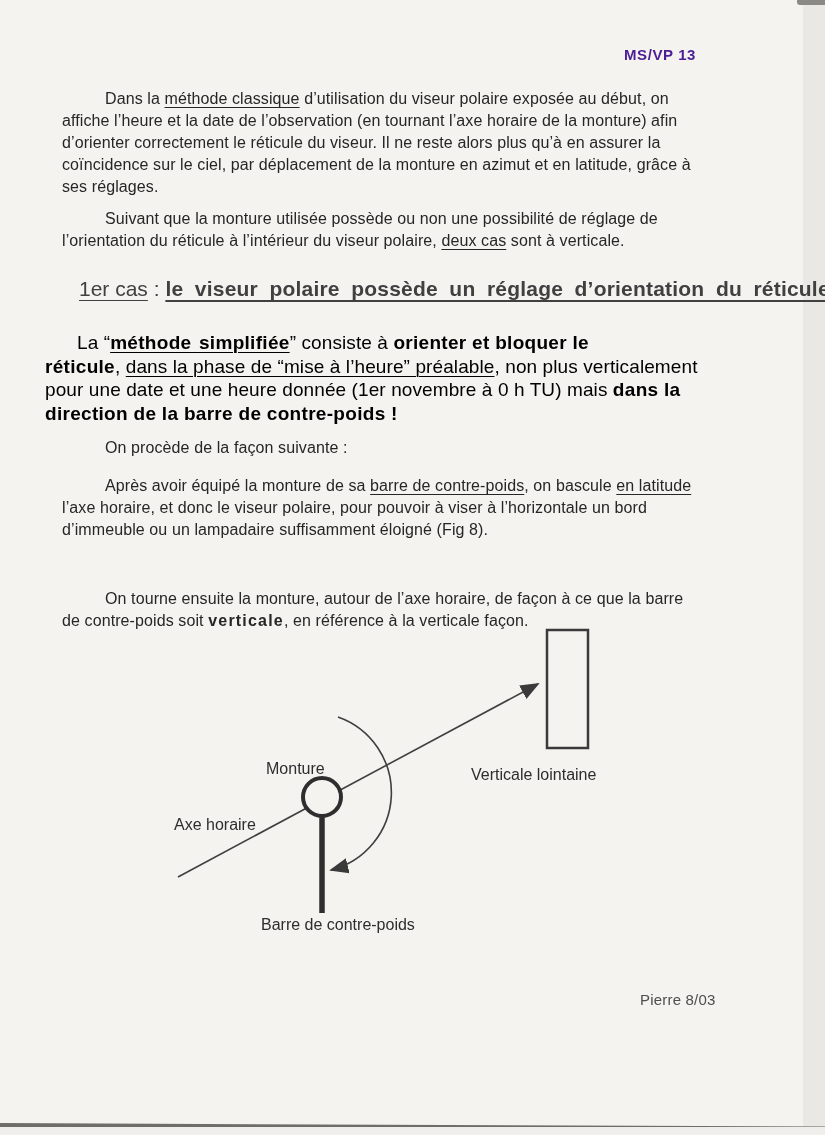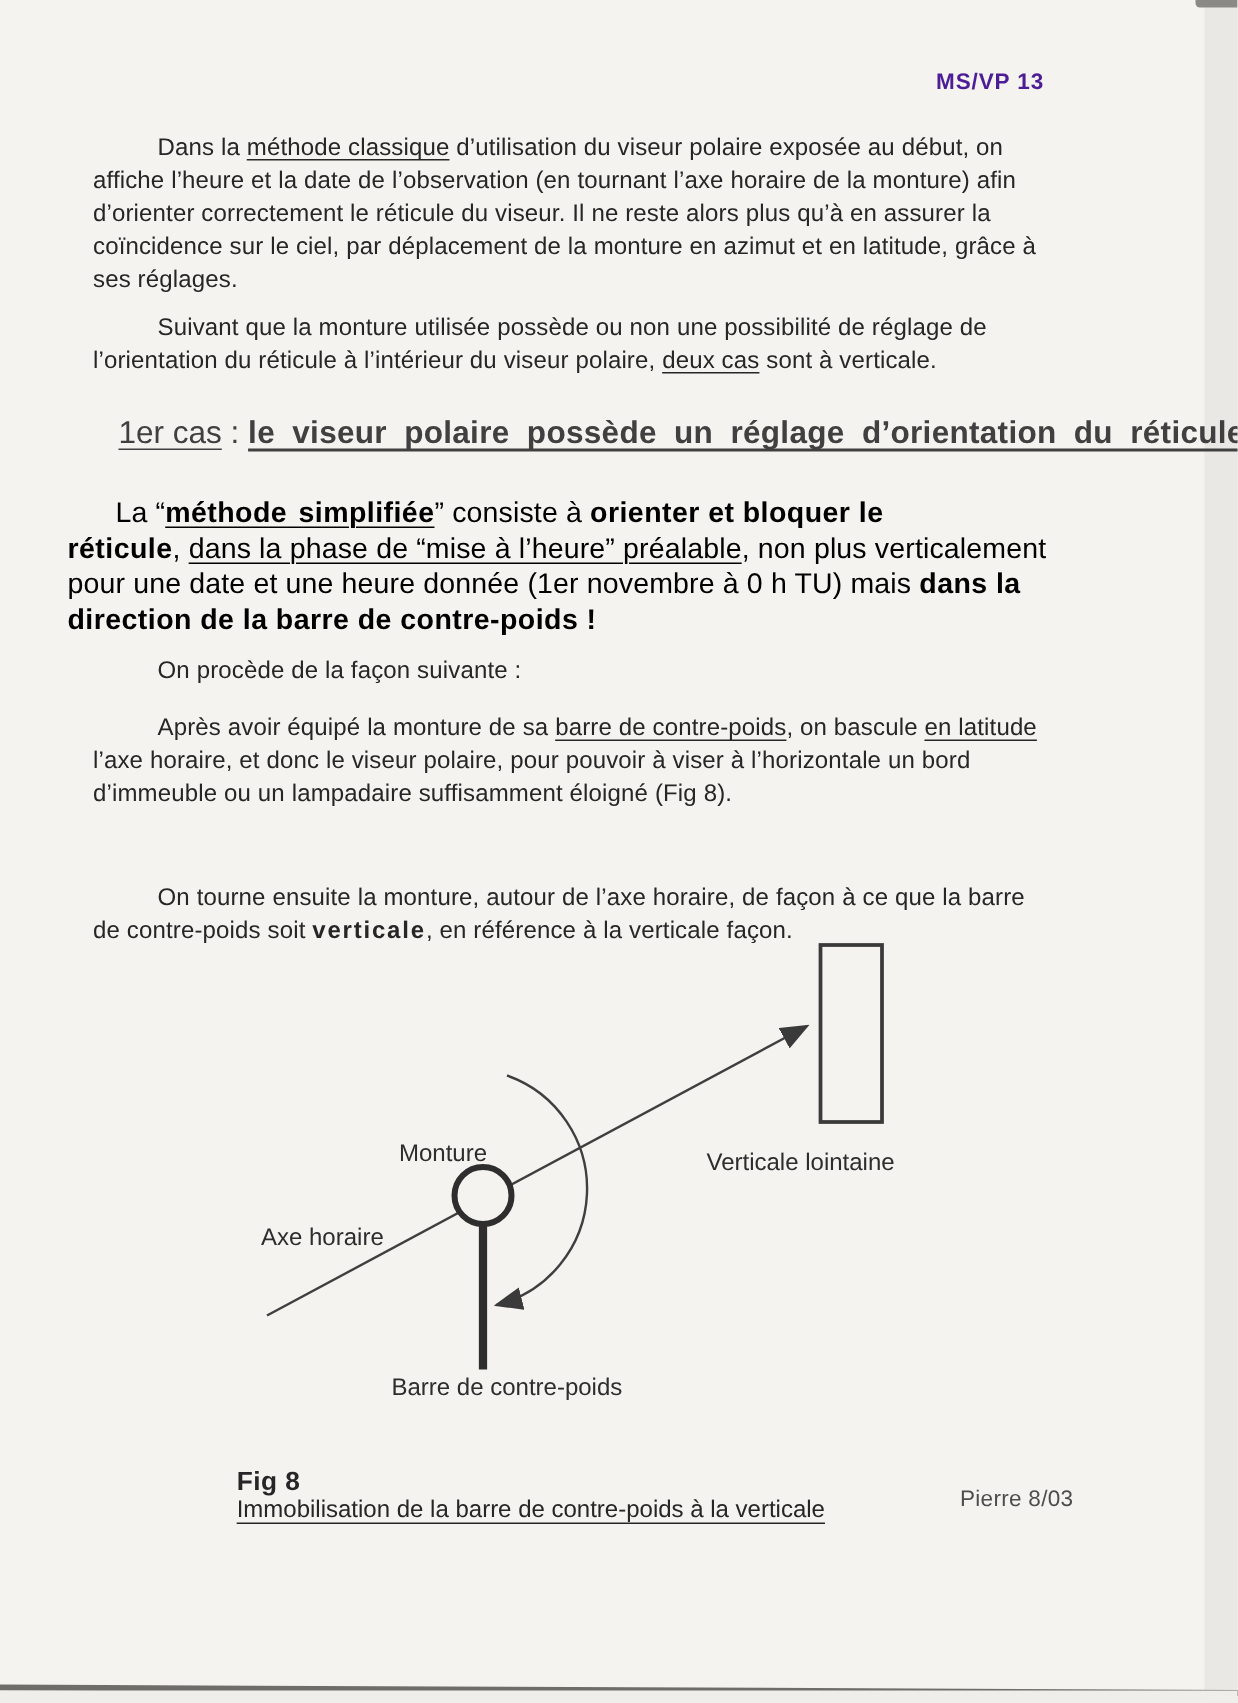--- a/index.html
+++ b/index.html
@@ -126,23 +126,19 @@
     <line x1="242" y1="196" x2="242" y2="293" stroke="#2e2e2e" stroke-width="5.5"></line>
 
     <rect x="467" y="10" width="41" height="118" fill="none" stroke="#3a3a3a" stroke-width="2.5"></rect>
 
     <text x="186" y="154">Monture</text>
     <text x="391" y="160">Verticale lointaine</text>
     <text x="94" y="210">Axe horaire</text>
     <text x="181" y="310">Barre de contre-poids</text>
   </svg>
 
-  <div class="abs caption" style="left:140px;top:959px;">
-    <span class="fig-label">Fig 8</span><span> </span>
-    <span class="fig-text">Immobilisation de la barre de contre-poids à la verticale</span>
-  </div>
 
   <div class="abs credit" style="left:640px;top:991px;">Pierre 8/03</div>
 
   <div class="scan-edge-bottom"></div>
   <div class="scan-below-edge"></div>
 
 </div>
 
 </body></html>

